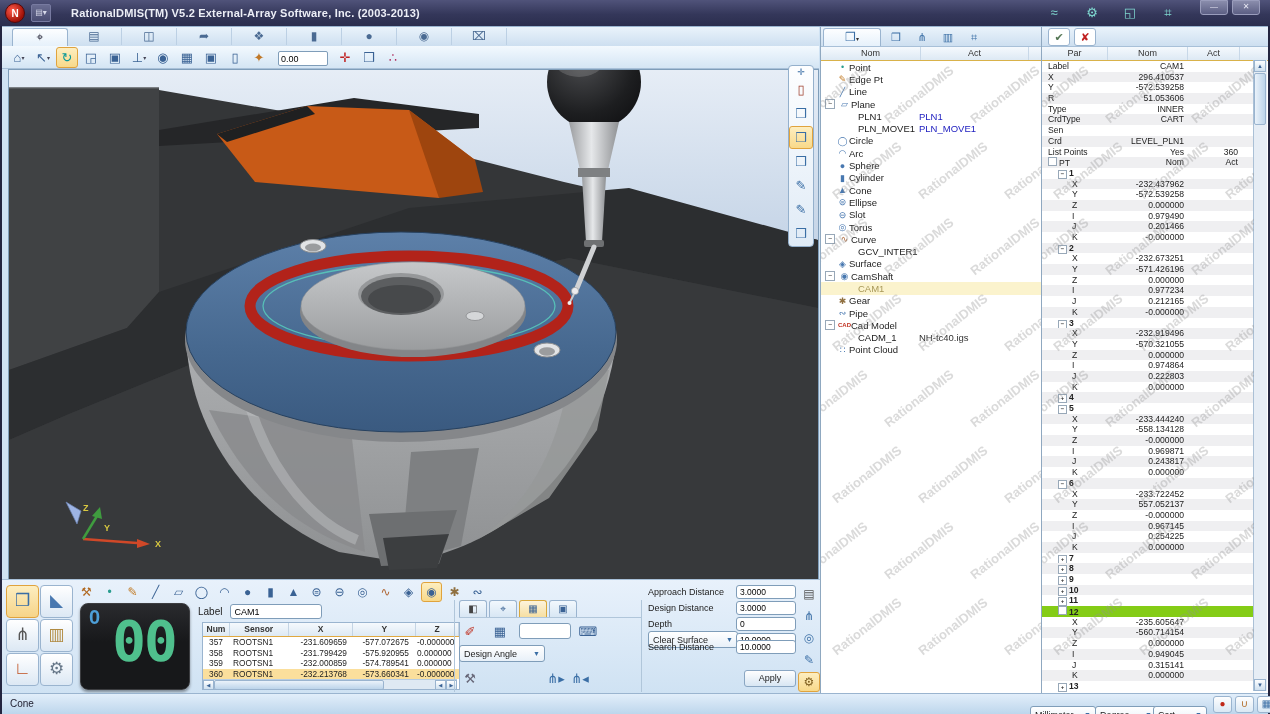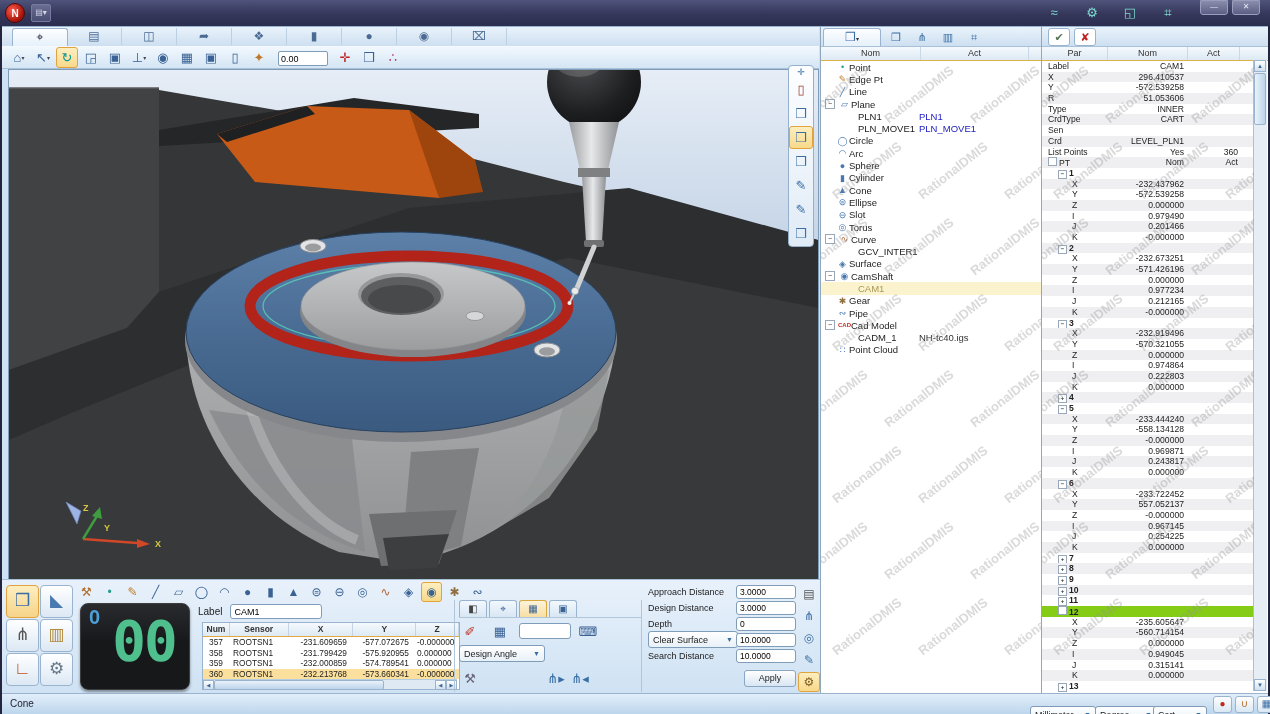--- a/index.html
+++ b/index.html
@@ -103,20 +103,21 @@
   .statusmsg{position:absolute;left:8px;top:4px}
   .statussel{position:absolute;top:12px;height:15px}
   .sbtn{position:absolute;top:2px;width:17px;height:15px;background:linear-gradient(#fefefe,#dae8f4);border:1px solid #9ab4cf;border-radius:3px;font-size:10px;text-align:center;line-height:14px}
 </style>
 </head>
 <body>
 
 <div class="titlebar">
   <div class="logo">N</div>
   <div class="menubtn">▤▾</div>
+  <div class="apptitle">RationalDMIS(TM) V5.2    External-Array Software, Inc. (2003-2013)</div>
   <div class="tb-right" id="tbright">
       <div class="ib">≈</div>
       <div class="ib">⚙</div>
       <div class="ib">◱</div>
       <div class="ib">⌗</div>
     </div>
   <div class="winbtn" style="right:42px">—</div>
   <div class="winbtn" style="right:10px">✕</div>
 </div>
 
@@ -377,21 +378,21 @@
           <div class="lbl">Depth</div>
           <input value="0" style="">
         </div>
         <div class="mrow" style="top: 48px;">
           <div class="selbox" style="width: 80px; margin-left: 6px;">
             <span>Clear Surface</span>
             <span style="color: rgb(58, 110, 165); font-size: 7px;">▼</span>
           </div>
           <input value="10.0000" style="">
         </div>
-        <div class="mrow" style="top: 64px;">
+        <div class="mrow" style="top: 55px;">
           <div class="lbl">Search Distance</div>
           <input value="10.0000" style="">
         </div>
       </div>
 
     <div class="sidestrip" id="sidestrip">
         <div class="ib" style="color: rgb(85, 85, 85);">▤</div>
         <div class="ib" style="color: rgb(58, 110, 165);">⋔</div>
         <div class="ib" style="color: rgb(58, 110, 165);">◎</div>
         <div class="ib" style="color: rgb(58, 110, 165);">✎</div>

